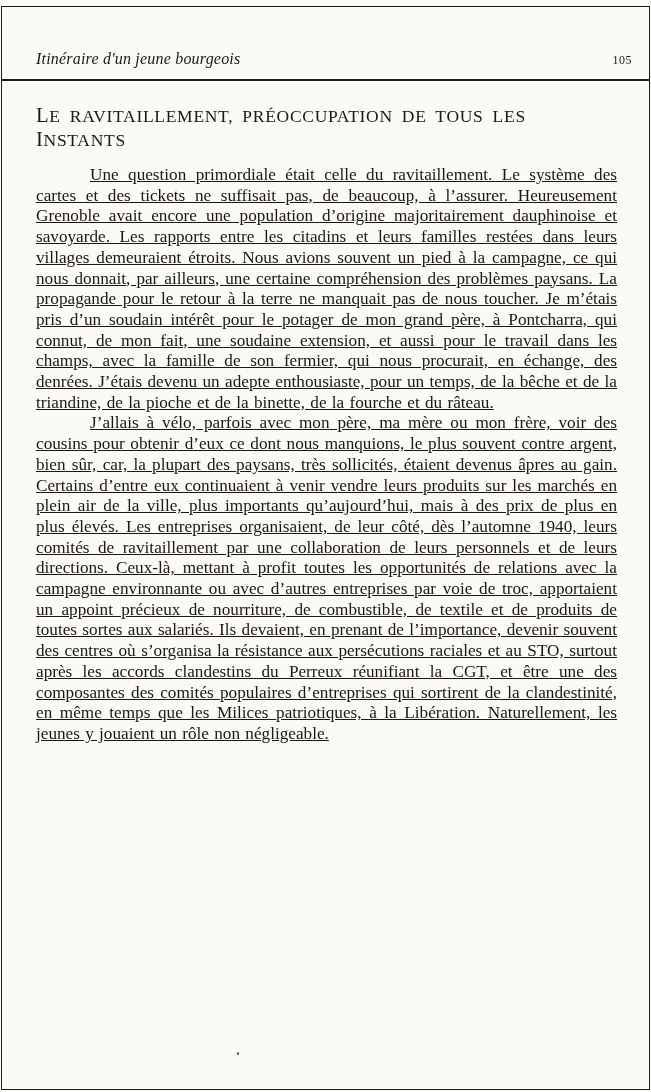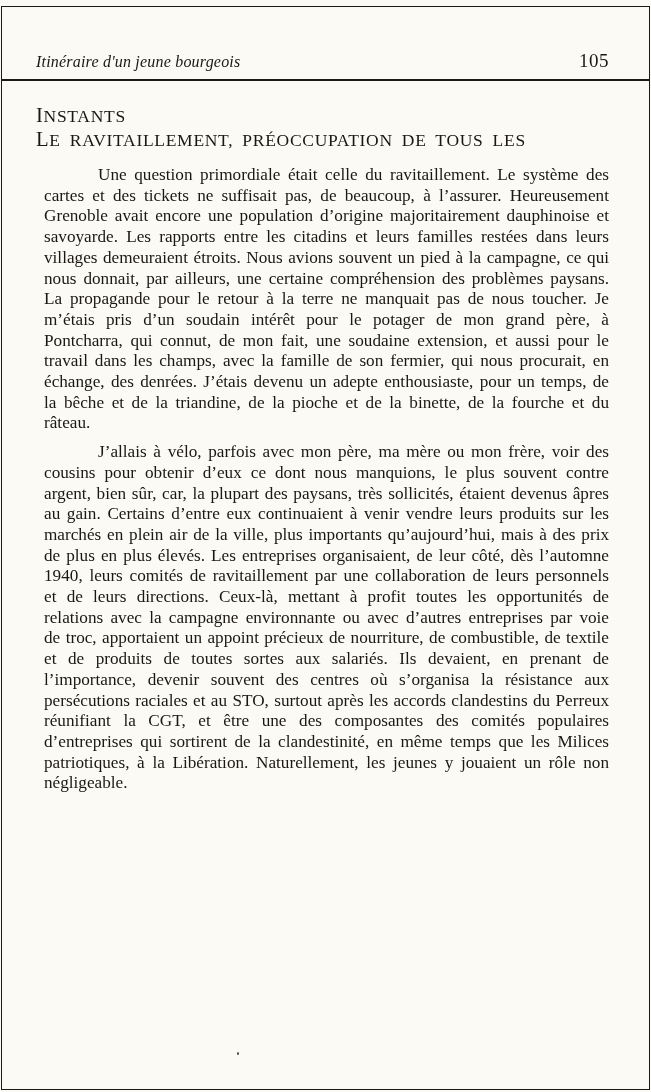--- a/index.html
+++ b/index.html
@@ -24,32 +24,32 @@
     left: 1px;
     right: 1px;
     bottom: 2px;
     border: 1.5px solid #1d1a16;
     pointer-events: none;
   }
   .header {
     position: absolute;
     top: 50px;
     left: 36px;
-    right: 42px;
+    right: 19px;
     display: flex;
     justify-content: space-between;
     align-items: baseline;
   }
   .running-title {
     font-style: italic;
     font-size: 16px;
     letter-spacing: 0.2px;
   }
   .page-number {
-    font-size: 19px;
+    font-size: 12px;
     letter-spacing: 0.5px;
   }
   .header-rule {
     position: absolute;
     top: 79px;
     left: 2px;
     right: 2px;
     height: 1.5px;
     background: #1d1a16;
   }
@@ -68,21 +68,22 @@
   }
   .heading-line::first-letter {
     font-size: 1.18em;
   }
   .para {
     text-align: justify;
     text-indent: 54px;
     font-size: 17.2px;
     line-height: 20.7px;
     word-spacing: 1px;
-    margin: 8px;
+    margin: 0;
+    text-decoration: underline;
   }
   .scan-speck {
     position: absolute;
     left: 237px;
     top: 1052px;
     width: 2px;
     height: 3px;
     background: #4a463f;
     border-radius: 50%;
   }
@@ -97,22 +98,22 @@
   <div class="header">
     <span class="running-title">Itinéraire d'un jeune bourgeois</span>
     <span class="page-number">105</span>
   </div>
 
   <div class="header-rule"></div>
 
   <div class="content">
 
     <div class="heading">
+      <div class="heading-line">LE RAVITAILLEMENT, PRÉOCCUPATION DE TOUS LES</div>
       <div class="heading-line">INSTANTS</div>
-      <div class="heading-line">LE RAVITAILLEMENT, PRÉOCCUPATION DE TOUS LES</div>
     </div>
 
     <p class="para">Une question primordiale était celle du ravitaillement. Le système des cartes et des tickets ne suffisait pas, de beaucoup, à l’assurer. Heureusement Grenoble avait encore une population d’origine majoritairement dauphinoise et savoyarde. Les rapports entre les citadins et leurs familles restées dans leurs villages demeuraient étroits. Nous avions souvent un pied à la campagne, ce qui nous donnait, par ailleurs, une certaine compréhension des problèmes paysans. La propagande pour le retour à la terre ne manquait pas de nous toucher. Je m’étais pris d’un soudain intérêt pour le potager de mon grand père, à Pontcharra, qui connut, de mon fait, une soudaine extension, et aussi pour le travail dans les champs, avec la famille de son fermier, qui nous procurait, en échange, des denrées. J’étais devenu un adepte enthousiaste, pour un temps, de la bêche et de la triandine, de la pioche et de la binette, de la fourche et du râteau.</p>
 
     <p class="para">J’allais à vélo, parfois avec mon père, ma mère ou mon frère, voir des cousins pour obtenir d’eux ce dont nous manquions, le plus souvent contre argent, bien sûr, car, la plupart des paysans, très sollicités, étaient devenus âpres au gain. Certains d’entre eux continuaient à venir vendre leurs produits sur les marchés en plein air de la ville, plus importants qu’aujourd’hui, mais à des prix de plus en plus élevés. Les entreprises organisaient, de leur côté, dès l’automne 1940, leurs comités de ravitaillement par une collaboration de leurs personnels et de leurs directions. Ceux-là, mettant à profit toutes les opportunités de relations avec la campagne environnante ou avec d’autres entreprises par voie de troc, apportaient un appoint précieux de nourriture, de combustible, de textile et de produits de toutes sortes aux salariés. Ils devaient, en prenant de l’importance, devenir souvent des centres où s’organisa la résistance aux persécutions raciales et au STO, surtout après les accords clandestins du Perreux réunifiant la CGT, et être une des composantes des comités populaires d’entreprises qui sortirent de la clandestinité, en même temps que les Milices patriotiques, à la Libération. Naturellement, les jeunes y jouaient un rôle non négligeable.</p>
 
 
   </div>
 
   <div class="scan-speck"></div>

